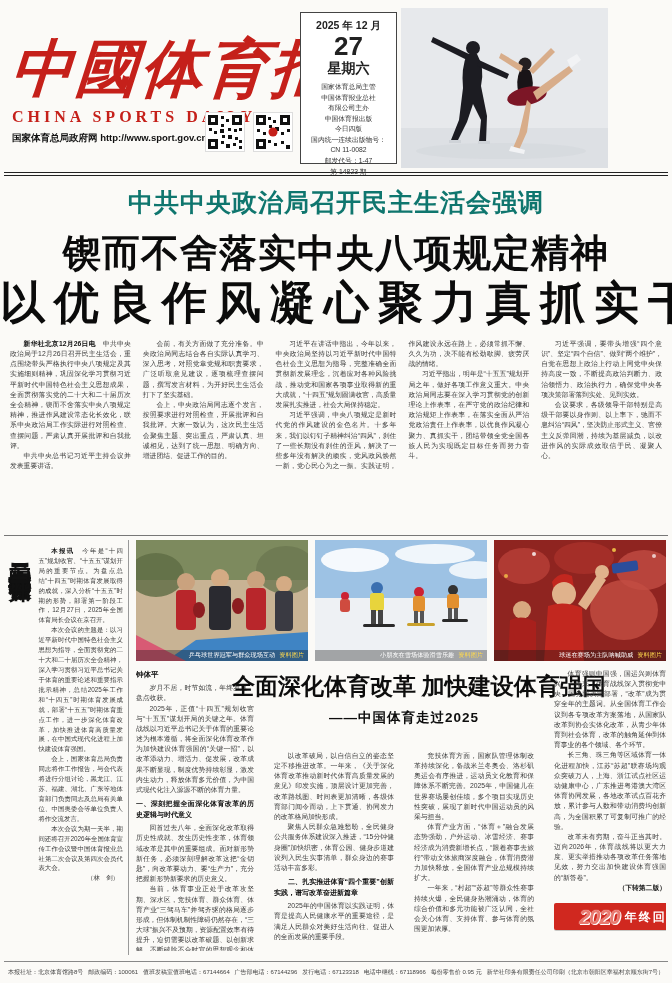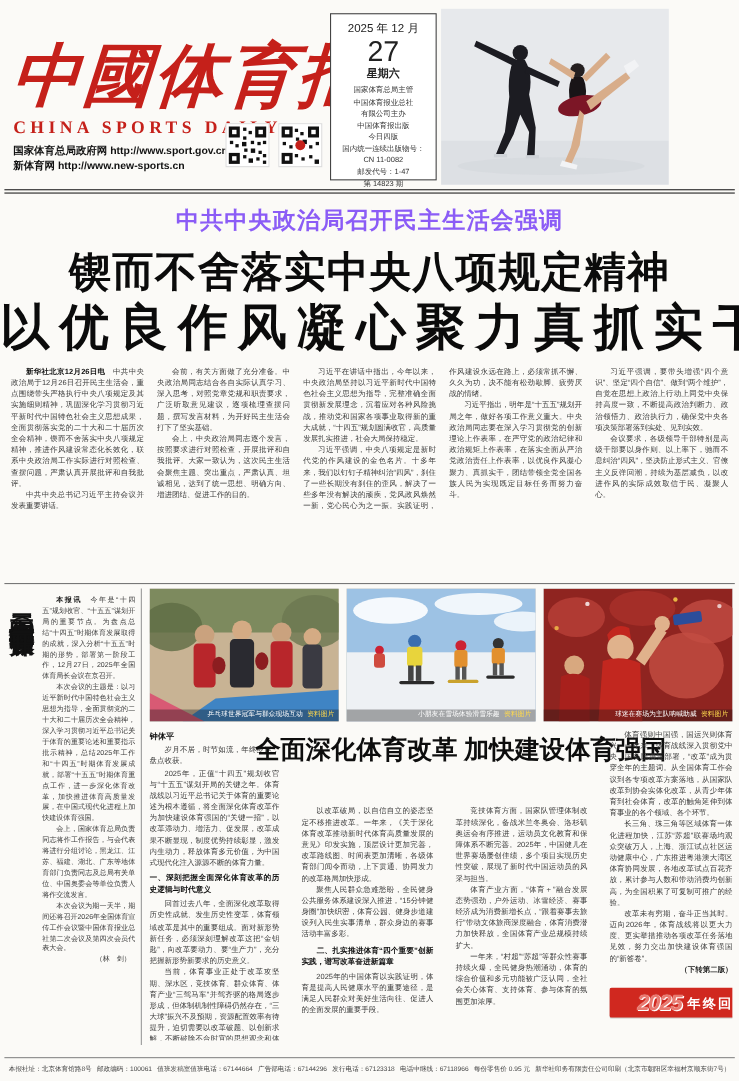--- a/index.html
+++ b/index.html
@@ -10,37 +10,37 @@
   
   .header { position:relative; height:172px; padding:6px 6px 0 10px; }
   .masthead { position:absolute; left:12px; top:10px; width:286px; }
   .masthead-title { font-family:"DejaVu Serif", serif; font-weight:bold; font-style:italic; color:#c5201a; font-size:62px; line-height:1.0; letter-spacing:3px; white-space:nowrap; transform:skewX(-4deg); padding-top:28px; }
   .masthead-en { font-family:"Liberation Serif", serif; font-weight:bold; color:#c5201a; font-size:16px; letter-spacing:4px; margin-top:8px; white-space:nowrap; }
   .masthead-links { margin-top:5px; font-size:9.5px; font-weight:bold; color:#111; line-height:1.5; white-space:nowrap; }
   .qr-wrap { position:absolute; left:205px; top:112px; display:flex; gap:8px; }
   .qr { width:40px; height:40px; background:#fff; border:1px solid #ddd; position:relative; }
   .qr svg { display:block; }
   .datebox { position:absolute; left:300px; top:12px; width:97px; height:152px; border:1.5px solid #444; background:#fff; text-align:center; padding-top:6px; color:#222; }
-  .datebox .d-line { font-size:10.5px; font-weight:normal; }
-  .datebox .d-day { font-size:26px; font-weight:normal; line-height:1.05;text-align:center; }
-  .datebox .d-week { font-size:10px; font-weight:bold; margin-bottom:4px; }
+  .datebox .d-line { font-size:10.5px; font-weight:bold; }
+  .datebox .d-day { font-size:26px; font-weight:bold; line-height:1.05;text-align:center; }
+  .datebox .d-week { font-size:14px; font-weight:bold; margin-bottom:4px; }
   .datebox .d-meta { font-size:6.8px; line-height:1.55; color:#333; }
   .topphoto { position:absolute; left:401px; top:8px; width:207px; height:160px; background:#e9ebee; overflow:hidden; }
   .photo-news-col { position:absolute; left:613px; top:14px; width:54px; height:152px; }
   .pn-head { color:#2b5fa3; font-weight:bold; font-size:9px; white-space:nowrap; display:flex; align-items:center; gap:2px; }
   .pn-square { width:7px; height:7px; background:#2b5fa3; display:inline-block; }
   .pn-caption { margin-top:8px; font-size:6.3px; line-height:1.65; color:#5a6b7d; text-align:justify; }
   .pn-caption p { text-indent:1.5em; }
   .pn-credit { margin-top:3px; font-size:6.3px; color:#5a6b7d; text-align:right; line-height:1.6; }
 
   .double-rule { border-top:1.5px solid #222; border-bottom:1px solid #222; height:4px; margin:0 4px; }
 
   
   .lead-head { text-align:center; padding-top:10px; }
-  .kicker { font-family:"Liberation Serif", serif; font-weight:bold; font-size:21px; color:#8b5cf6; letter-spacing:1px; }
+  .kicker { font-family:"Liberation Serif", serif; font-weight:bold; font-size:25px; color:#0f766e; letter-spacing:1px; }
   .h1a { font-weight:900; font-size:38px; color:#0b0b0b; letter-spacing:1px; line-height:1.18; margin-top:12px; white-space:nowrap; }
   .h1b { font-weight:900; font-size:45px; color:#0b0b0b; letter-spacing:9px; line-height:1.18; white-space:nowrap; }
   .deck { font-weight:bold; font-size:19px; color:#111; margin-top:6px; letter-spacing:1px; }
   .lead-body { margin:10px 10px 0 10px; height:188px; overflow:hidden; column-count:5; column-gap:12px; font-size:6.8px; line-height:1.5; color:#3a3a3a; text-align:justify; }
   .lead-body p { text-indent:2em; }
   .lead-body .dateline { font-weight:bold; color:#111; }
   .lead-body p.first { text-indent:2em; }
 
   .section-rule { border-top:1px solid #777; margin:8px 4px 0 4px; }
 
@@ -85,21 +85,20 @@
 <body>
 
 <div class="page">
 
   <div class="header">
     <div class="masthead">
       <div class="masthead-title">中國体育报</div>
       <div class="masthead-en">CHINA  SPORTS  DAILY</div>
       <div class="masthead-links">
         <div>国家体育总局政府网  http://www.sport.gov.cn</div>
-        <div>新体育网  http://www.new-sports.cn</div>
       </div>
     </div>
 
     <div class="qr-wrap">
       <div class="qr">
         <svg width="38" height="38" viewBox="0 0 38 38">
           <rect width="38" height="38" fill="#fff"></rect>
           <g fill="#111">
             <rect x="2" y="2" width="10" height="10"></rect>
               <rect x="26" y="2" width="10" height="10"></rect>
@@ -316,41 +315,42 @@
       <div class="feature">
         <div class="f-col f-col1">
           <div class="f-byline">钟体平</div>
           <span><p>岁月不居，时节如流，年终岁尾，盘点收获。</p><p>2025年，正值“十四五”规划收官与“十五五”谋划开局的关键之年。体育战线以习近平总书记关于体育的重要论述为根本遵循，将全面深化体育改革作为加快建设体育强国的“关键一招”，以改革添动力、增活力、促发展，改革成果不断显现，制度优势持续彰显，激发内生动力，释放体育多元价值，为中国式现代化注入源源不断的体育力量。</p></span>
           <p class="f-sec">一、深刻把握全面深化体育改革的历史逻辑与时代意义</p>
           <span><p>回首过去八年，全面深化改革取得历史性成就、发生历史性变革，体育领域改革是其中的重要组成。面对新形势新任务，必须深刻理解改革这把“金钥匙”，向改革要动力、要“生产力”，充分把握新形势新要求的历史意义。</p><p>当前，体育事业正处于改革攻坚期、深水区，竞技体育、群众体育、体育产业“三驾马车”并驾齐驱的格局逐步形成，但体制机制性障碍仍然存在，“三大球”振兴不及预期，资源配置效率有待提升，迫切需要以改革破题、以创新求解，不断破除不合时宜的思想观念和体制机制弊端。</p></span>
         </div>
 
         <div class="f-headwrap">
           <div class="f-h2">全面深化体育改革  加快建设体育强国</div>
+          <div class="f-h3">——中国体育走过2025</div>
         </div>
 
         <div class="f-col f-col2">
           <span><p>以改革破局，以自信自立的姿态坚定不移推进改革。一年来，《关于深化体育改革推动新时代体育高质量发展的意见》印发实施，顶层设计更加完善，改革路线图、时间表更加清晰，各级体育部门闻令而动，上下贯通、协同发力的改革格局加快形成。</p><p>聚焦人民群众急难愁盼，全民健身公共服务体系建设深入推进，“15分钟健身圈”加快织密，体育公园、健身步道建设列入民生实事清单，群众身边的赛事活动丰富多彩。</p></span>
           <p class="f-sec center">二、扎实推进体育“四个重要”创新实践，谱写改革奋进新篇章</p>
           <span><p>2025年的中国体育以实践证明，体育是提高人民健康水平的重要途径，是满足人民群众对美好生活向往、促进人的全面发展的重要手段。</p></span>
         </div>
 
         <div class="f-col f-col3">
           <span><p>竞技体育方面，国家队管理体制改革持续深化，备战米兰冬奥会、洛杉矶奥运会有序推进，运动员文化教育和保障体系不断完善。2025年，中国健儿在世界赛场屡创佳绩，多个项目实现历史性突破，展现了新时代中国运动员的风采与担当。</p><p>体育产业方面，“体育＋”融合发展态势强劲，户外运动、冰雪经济、赛事经济成为消费新增长点，“跟着赛事去旅行”带动文体旅商深度融合，体育消费潜力加快释放，全国体育产业总规模持续扩大。</p><p>一年来，“村超”“苏超”等群众性赛事持续火爆，全民健身热潮涌动，体育的综合价值和多元功能被广泛认同，全社会关心体育、支持体育、参与体育的氛围更加浓厚。</p></span>
         </div>
 
         <div class="f-col f-col4">
           <span>
               <p>体育强则中国强，国运兴则体育兴。一年来，体育战线深入贯彻党中央、国务院决策部署，“改革”成为贯穿全年的主题词。从全国体育工作会议到各专项改革方案落地，从国家队改革到协会实体化改革，从青少年体育到社会体育，改革的触角延伸到体育事业的各个领域、各个环节。</p>
               <p>长三角、珠三角等区域体育一体化进程加快，江苏“苏超”联赛场均观众突破万人，上海、浙江试点社区运动健康中心，广东推进粤港澳大湾区体育协同发展，各地改革试点百花齐放，累计参与人数和带动消费均创新高，为全国积累了可复制可推广的经验。</p>
               <p>改革未有穷期，奋斗正当其时。迈向2026年，体育战线将以更大力度、更实举措推动各项改革任务落地见效，努力交出加快建设体育强国的“新答卷”。</p>
             </span>
           <p class="f-continued">（下转第二版）</p>
           <div class="badge">
-            <span class="badge-year">2025</span>
+            <span class="badge-year">2020</span>
             <span class="badge-text">年终回眸</span>
           </div>
         </div>
       </div>
     </div>
   </div>
 
   <div class="footer">
       <span>本报社址：北京体育馆路8号</span>
       <span>邮政编码：100061</span>

